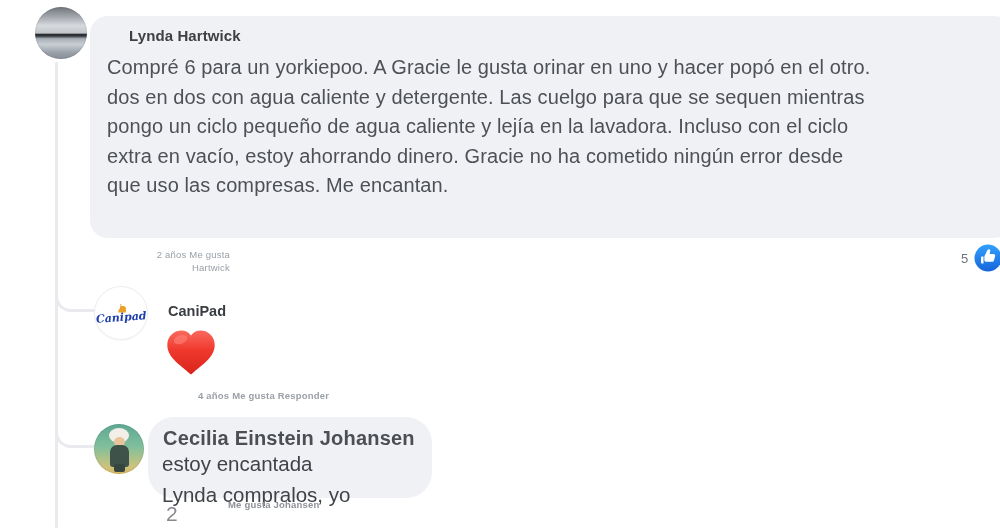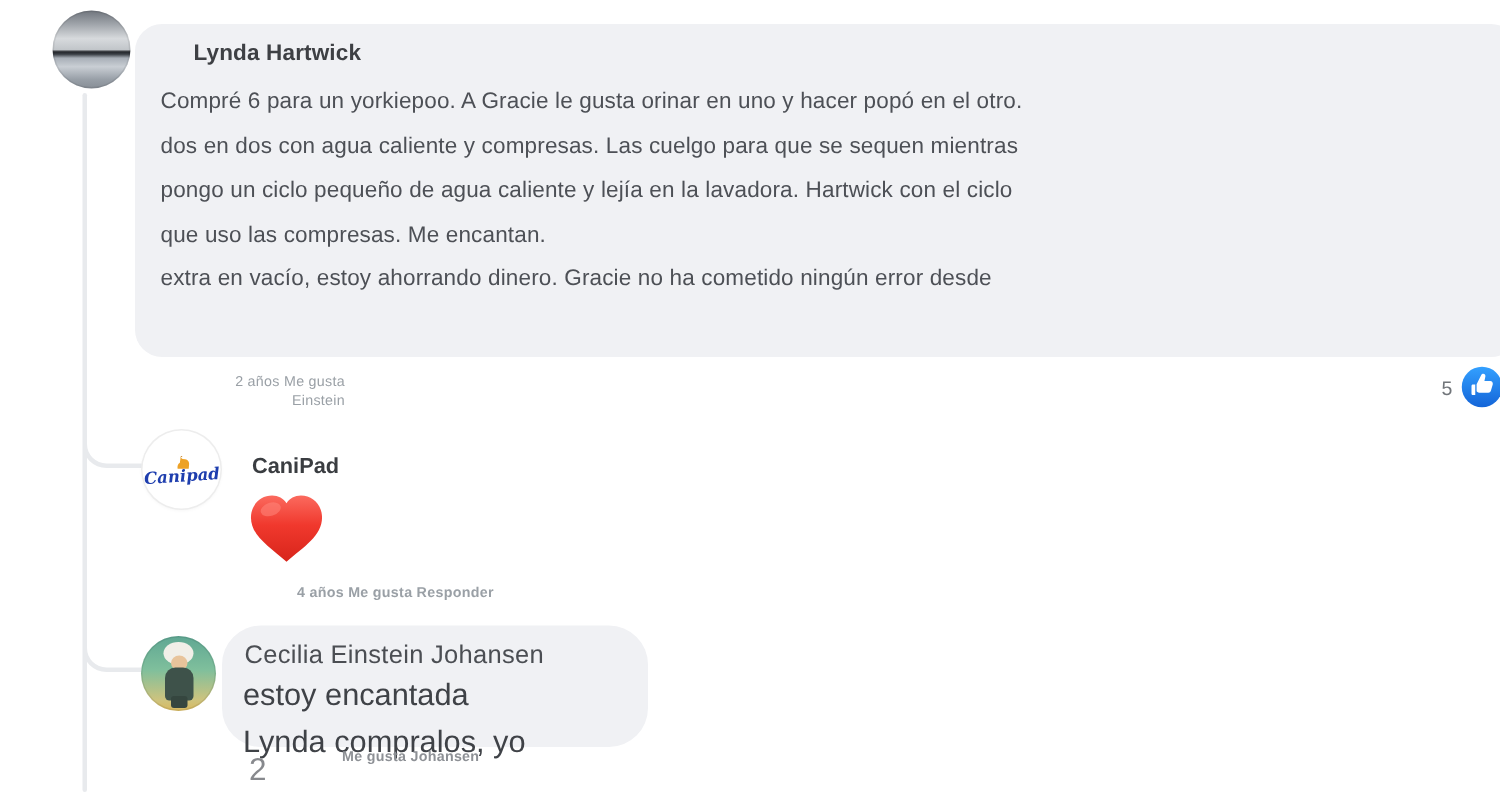--- a/index.html
+++ b/index.html
@@ -29,68 +29,68 @@
     box-shadow:inset 0 0 0 1px rgba(0,0,0,.08);}
   .cec-hair{position:absolute;left:15px;top:4px;width:20px;height:15px;background:#f1efe8;border-radius:50%;}
   .cec-face{position:absolute;left:20px;top:13px;width:11px;height:10px;background:#e8c49b;border-radius:50%;}
   .cec-body{position:absolute;left:16px;top:21px;width:19px;height:22px;background:#3e524a;border-radius:7px 7px 3px 3px;}
   .cec-legs{position:absolute;left:20px;top:40px;width:11px;height:8px;background:#35463f;border-radius:2px;}
 
   
   .bubble{position:absolute;background:#f0f1f4;}
   .bubble-main{left:62px;top:16px;width:922px;height:222px;border-radius:18px;}
   .author-main{position:absolute;left:39px;top:11px;font-size:15px;font-weight:600;color:#3e4044;letter-spacing:.1px;}
-  .comment-lines{position:absolute;left:17px;top:37px;font-size:15px;line-height:29.5px;color:#4d5056;letter-spacing:.1px;white-space:nowrap;}
+  .comment-lines{position:absolute;left:17px;top:37px;font-size:20px;line-height:29.5px;color:#4d5056;letter-spacing:.1px;white-space:nowrap;}
 
   
   .meta{position:absolute;color:#9aa0a6;font-size:9.5px;font-weight:600;letter-spacing:.2px;white-space:nowrap;}
   .meta-main{left:112px;top:248px;width:90px;text-align:right;line-height:13px;font-weight:400;}
   .meta-canipad{left:170px;top:390px;}
   .meta-cecilia{left:200px;top:499px;color:#8d9095;}
   .partial-timestamp{position:absolute;left:138px;top:502px;font-size:21px;color:#87898d;}
 
   
   .like-row{position:absolute;left:933px;top:244px;display:flex;align-items:center;gap:6px;}
   .like-count{font-size:13px;color:#71757a;}
   .like-badge{width:28px;height:28px;display:block;}
 
   
   .author-canipad{position:absolute;left:140px;top:303px;font-size:14.5px;font-weight:700;color:#3a3d41;}
   .heart{position:absolute;left:136px;top:325px;width:54px;height:54px;}
 
   
   .bubble-cecilia{left:120px;top:417px;width:284px;height:81px;border-radius:26px;}
-  .author-cecilia{position:absolute;left:15px;top:10px;font-size:17px;font-weight:400;color:#4b4e53;letter-spacing:.2px;}
+  .author-cecilia{position:absolute;left:15px;top:10px;font-size:20px;font-weight:700;color:#4b4e53;letter-spacing:.2px;}
   .cecilia-lines{position:absolute;left:14px;top:31px;font-size:20.5px;line-height:31px;color:#3f4247;white-space:nowrap;}
 </style>
 </head>
 <body>
 
 <div id="canvas">
 
   <div class="thread-line"></div>
   <div class="elbow elbow-1"></div>
   <div class="elbow elbow-2"></div>
 
   <div class="avatar avatar-lynda"></div>
 
   <div class="bubble bubble-main">
     <div class="author-main">Lynda Hartwick</div>
     <div class="comment-lines">
       <div>Compré 6 para un yorkiepoo. A Gracie le gusta orinar en uno y hacer popó en el otro.</div>
-      <div>dos en dos con agua caliente y compresas. Las cuelgo para que se sequen mientras</div>
-      <div>pongo un ciclo pequeño de agua caliente y lejía en la lavadora. Hartwick con el ciclo</div>
+      <div>dos en dos con agua caliente y detergente. Las cuelgo para que se sequen mientras</div>
+      <div>pongo un ciclo pequeño de agua caliente y lejía en la lavadora. Incluso con el ciclo</div>
+      <div>extra en vacío, estoy ahorrando dinero. Gracie no ha cometido ningún error desde</div>
       <div>que uso las compresas. Me encantan.</div>
-      <div>extra en vacío, estoy ahorrando dinero. Gracie no ha cometido ningún error desde</div>
     </div>
   </div>
 
   <div class="meta meta-main">
     <div>2 años Me gusta</div>
-    <div>Einstein</div>
+    <div>Hartwick</div>
   </div>
 
   <div class="like-row">
     <span class="like-count">5</span>
     <svg class="like-badge" viewBox="0 0 28 28">
       <defs>
         <linearGradient id="likeGrad" x1="0" y1="0" x2="0" y2="1">
           <stop offset="0" stop-color="#33a0ff"></stop>
           <stop offset="1" stop-color="#1465d8"></stop>
         </linearGradient>

